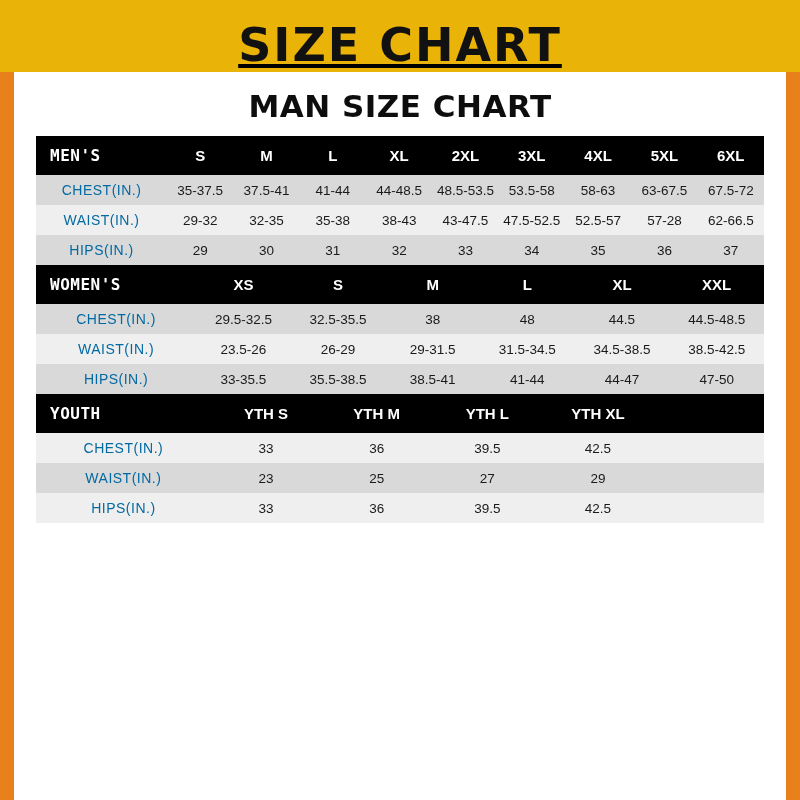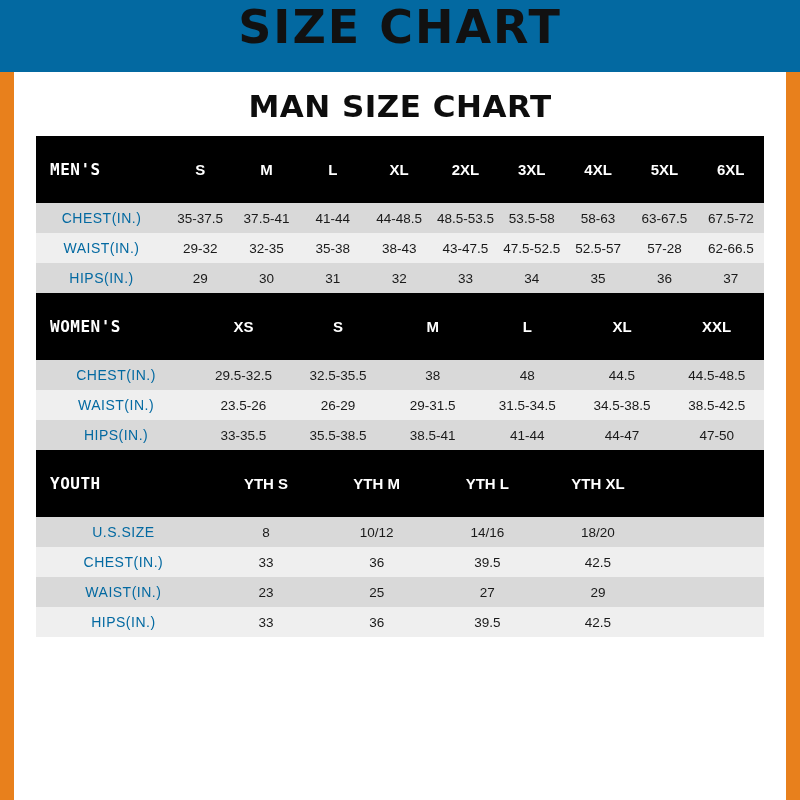--- a/index.html
+++ b/index.html
@@ -16,26 +16,27 @@
   .page {
     position: relative;
     width: 800px;
     height: 800px;
     background: #ffffff;
     box-sizing: border-box;
     border-left: 14px solid #e8801c;
     border-right: 14px solid #e8801c;
   }
   .banner {
-    background: #0369a1;
+    background: #eab308;
     height: 72px;
     display: flex;
-    align-items: flex-start;
+    align-items: flex-end;
     justify-content: center;
     margin: 0 -14px;
+    text-decoration: underline;
   }
   .banner-title {
     font-family: "DejaVu Sans", sans-serif;
     font-weight: bold;
     font-size: 46px;
     letter-spacing: 2px;
     color: #111111;
   }
   .content {
     padding: 0 22px;
@@ -59,21 +60,21 @@
     text-align: center;
     font-size: 13.5px;
     color: #1a1a1a;
     padding: 7px 1px;
     font-family: "Liberation Sans", sans-serif;
   }
   table.size-table thead th {
     background: #000000;
     color: #ffffff;
     font-size: 15px;
-    padding: 24px 1px;
+    padding: 10px 1px;
     font-weight: bold;
     margin-top: 24px;
   }
   table.size-table thead th.rowhead {
     text-align: left;
     padding-left: 14px;
     font-family: "DejaVu Sans Mono", monospace;
     font-size: 16px;
     letter-spacing: 0.5px;
   }
@@ -245,28 +246,20 @@
         <tr>
           <th class="rowhead">YOUTH</th>
           <th>YTH S</th>
           <th>YTH M</th>
           <th>YTH L</th>
           <th>YTH XL</th>
           <th></th>
         </tr>
       </thead>
       <tbody>
-        <tr class="odd">
-          <td class="rowhead">U.S.SIZE</td>
-          <td>8</td>
-          <td>10/12</td>
-          <td>14/16</td>
-          <td>18/20</td>
-          <td></td>
-        </tr>
         <tr class="even">
           <td class="rowhead">CHEST(IN.)</td>
           <td>33</td>
           <td>36</td>
           <td>39.5</td>
           <td>42.5</td>
           <td></td>
         </tr>
         <tr class="odd">
           <td class="rowhead">WAIST(IN.)</td>

